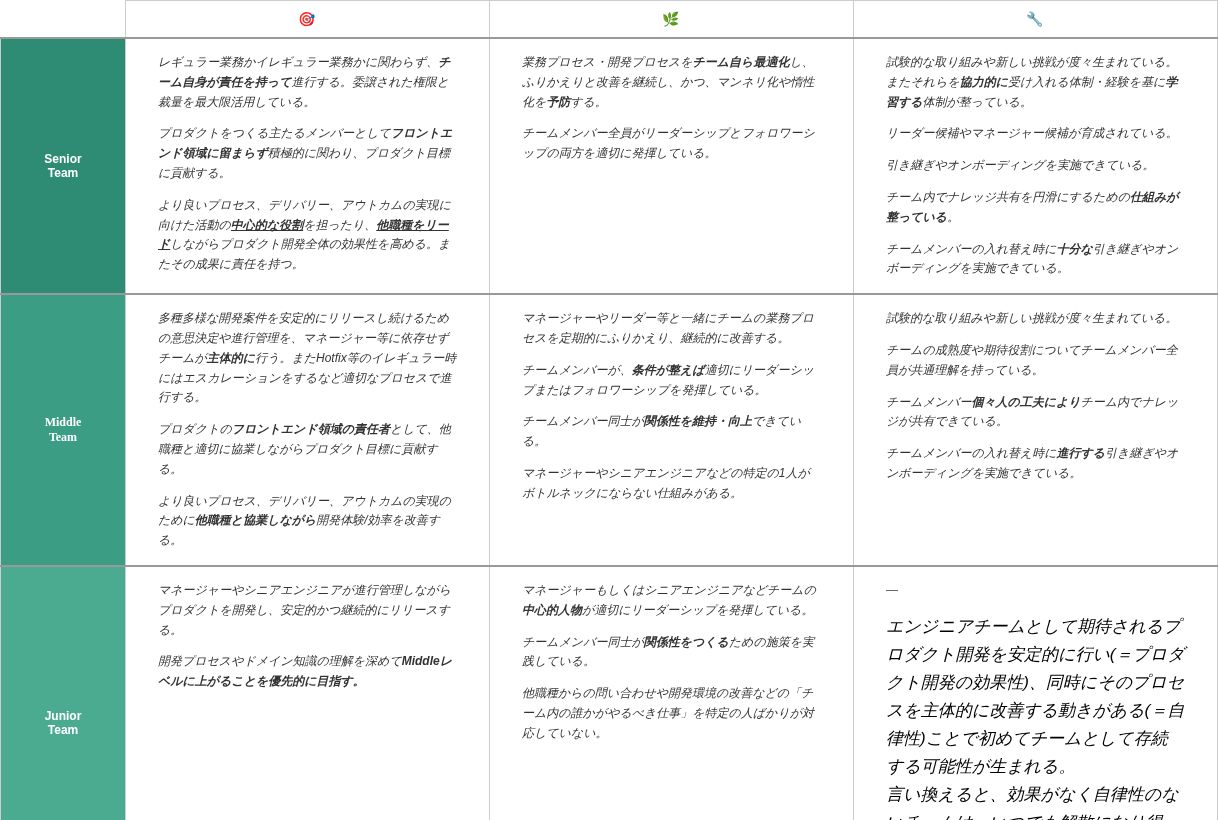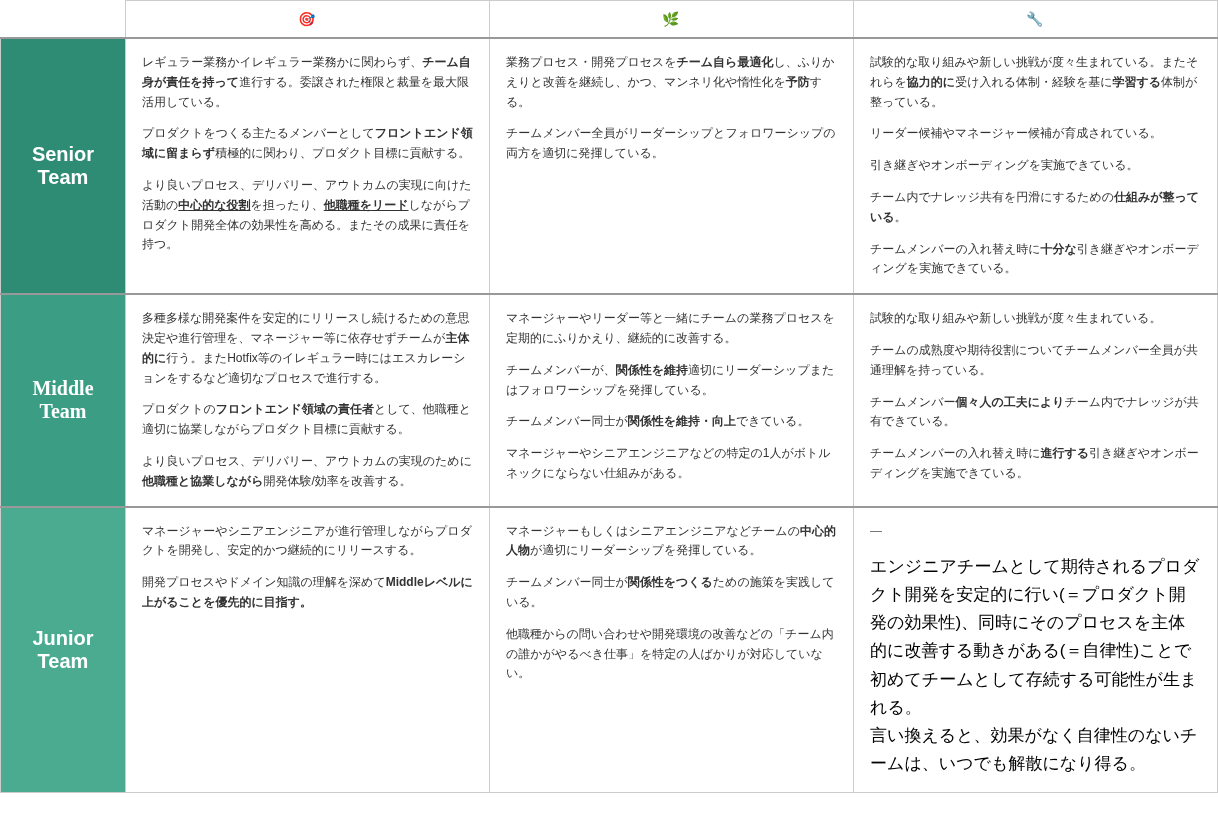--- a/index.html
+++ b/index.html
@@ -34,36 +34,37 @@
     .header-row th:first-child {
       border: none;
       background: #fff;
     }
 
     
     .team-cell {
       background: #2e8b74;
       color: #fff;
       text-align: center;
-      font-size: 20px;
+      font-size: 12px;
       font-weight: bold;
       vertical-align: middle;
       border: 1px solid #ccc;
       padding: 12px 8px;
     }
     .team-cell.senior { background: #2e8b74; }
     .team-cell.middle { background: #3a9d84; font-family: Liberation Serif, serif; }
     .team-cell.junior { background: #4aab90; margin-left: 35px; }
 
     
     .content-cell {
       border: 1px solid #ccc;
-      padding: 14px 16px;
+      padding: 14px 32px;
       vertical-align: top;
       line-height: 1.6;
+      font-style: italic;
     }
     .content-cell p {
       margin-bottom: 12px;
       font-size: 12px;
       line-height: 1.65;
     }
     .content-cell p:last-child {
       margin-bottom: 0;
     }
     .bold { font-weight: bold; }
@@ -132,21 +133,21 @@
         <tr class="section-row">
           <td class="team-cell middle" style="white-space: pre-line;">Middle
 Team</td>
           <td class="content-cell">
             <p>多種多様な開発案件を安定的にリリースし続けるための意思決定や進行管理を、マネージャー等に依存せずチームが<span class="bold">主体的に</span>行う。またHotfix等のイレギュラー時にはエスカレーションをするなど適切なプロセスで進行する。</p>
             <p>プロダクトの<span class="bold">フロントエンド領域の責任者</span>として、他職種と適切に協業しながらプロダクト目標に貢献する。</p>
             <p>より良いプロセス、デリバリー、アウトカムの実現のために<span class="bold">他職種と協業しながら</span>開発体験/効率を改善する。</p>
           </td>
           <td class="content-cell">
             <p>マネージャーやリーダー等と一緒にチームの業務プロセスを定期的にふりかえり、継続的に改善する。</p>
-            <p>チームメンバーが、<span class="bold">関係性を維持</span>適切にリーダーシップまたはフォロワーシップを発揮している。</p>
+            <p>チームメンバーが、<span class="bold">条件が整えば</span>適切にリーダーシップまたはフォロワーシップを発揮している。</p>
             <p>チームメンバー同士が<span class="bold">関係性を維持・向上</span>できている。</p>
             <p>マネージャーやシニアエンジニアなどの特定の1人がボトルネックにならない仕組みがある。</p>
           </td>
           <td class="content-cell">
             <p>試験的な取り組みや新しい挑戦が度々生まれている。</p>
             <p>チームの成熟度や期待役割についてチームメンバー全員が共通理解を持っている。</p>
             <p>チームメンバー<span class="bold">個々人の工夫により</span>チーム内でナレッジが共有できている。</p>
             <p>チームメンバーの入れ替え時に<span class="bold">進行する</span>引き継ぎやオンボーディングを実施できている。</p>
           </td>
         </tr>

